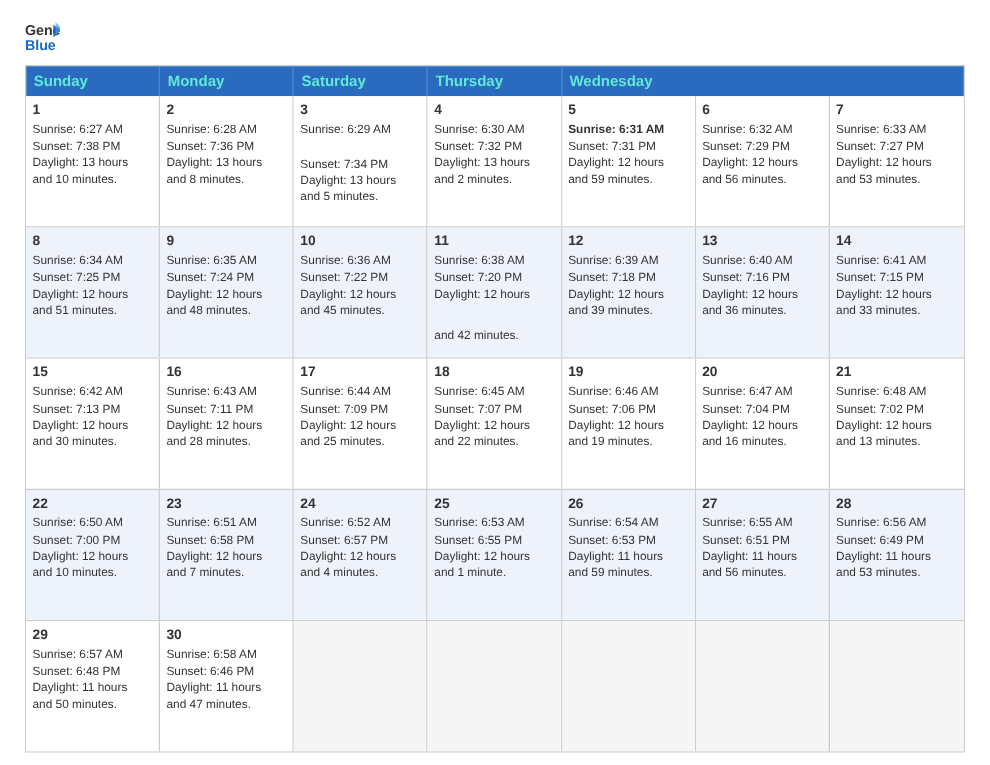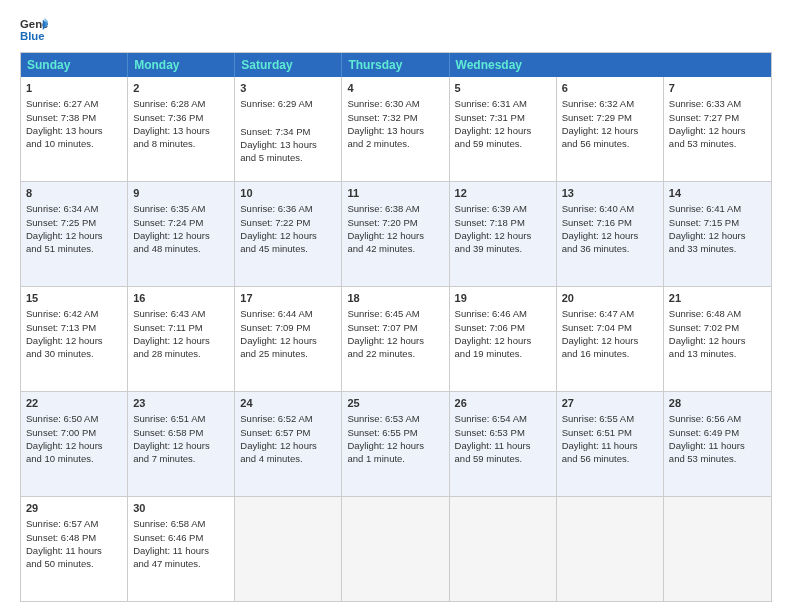--- a/index.html
+++ b/index.html
@@ -146,21 +146,21 @@
           </div>
           <div class="cal-cell">
             <span class="day-num">4</span>
             <span style="display: block;">Sunrise: 6:30 AM</span>
             <span style="display: block;">Sunset: 7:32 PM</span>
             <span style="display: block;">Daylight: 13 hours</span>
             <span style="display: block;">and 2 minutes.</span>
           </div>
           <div class="cal-cell">
             <span class="day-num">5</span>
-            <span style="display: block;">Sunrise: 6:31 AM</span>
+            <span style="display: block; font-weight: bold;">Sunrise: 6:31 AM</span>
             <span style="display: block;">Sunset: 7:31 PM</span>
             <span style="display: block;">Daylight: 12 hours</span>
             <span style="display: block;">and 59 minutes.</span>
           </div>
           <div class="cal-cell">
             <span class="day-num">6</span>
             <span style="display: block;">Sunrise: 6:32 AM</span>
             <span style="display: block;">Sunset: 7:29 PM</span>
             <span style="display: block;">Daylight: 12 hours</span>
             <span style="display: block;">and 56 minutes.</span>
@@ -193,21 +193,21 @@
             <span style="display: block;">Sunrise: 6:36 AM</span>
             <span style="display: block;">Sunset: 7:22 PM</span>
             <span style="display: block;">Daylight: 12 hours</span>
             <span style="display: block;">and 45 minutes.</span>
           </div>
           <div class="cal-cell alt-row">
             <span class="day-num">11</span>
             <span style="display: block;">Sunrise: 6:38 AM</span>
             <span style="display: block;">Sunset: 7:20 PM</span>
             <span style="display: block;">Daylight: 12 hours</span>
-            <span style="display: block;">and 42 minutes.</span>
+            <span style="display: block; margin-top: 20px;">and 42 minutes.</span>
           </div>
           <div class="cal-cell alt-row">
             <span class="day-num">12</span>
             <span style="display: block;">Sunrise: 6:39 AM</span>
             <span style="display: block;">Sunset: 7:18 PM</span>
             <span style="display: block;">Daylight: 12 hours</span>
             <span style="display: block;">and 39 minutes.</span>
           </div>
           <div class="cal-cell alt-row">
             <span class="day-num">13</span>

